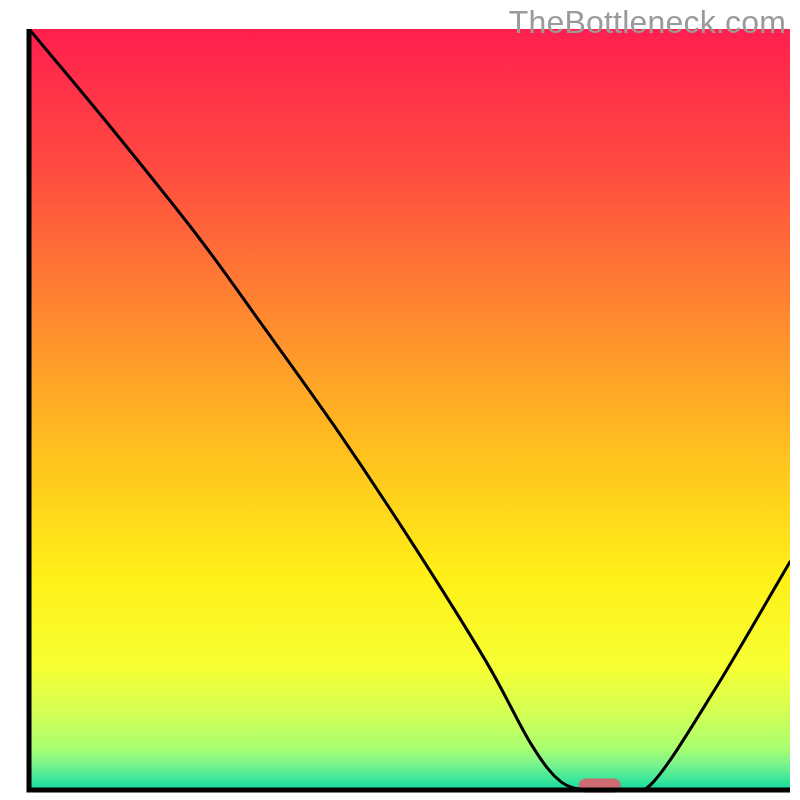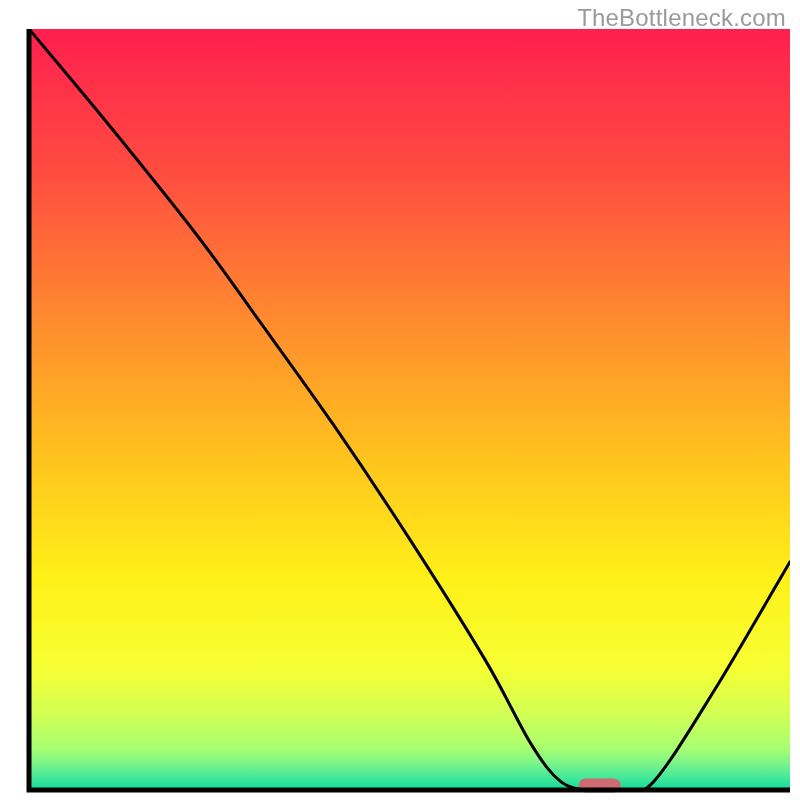--- a/index.html
+++ b/index.html
@@ -13,21 +13,21 @@
   .chart-wrap {
     position: relative;
     width: 800px;
     height: 800px;
   }
   .watermark {
     position: absolute;
     top: 4px;
     right: 14px;
     color: #9a9a9a;
-    font-size: 24px;
+    font-size: 32px;
     font-weight: 500;
     letter-spacing: 0.2px;
     user-select: none;
   }
   svg.chart {
     position: absolute;
     top: 0;
     left: 0;
   }
 </style>

